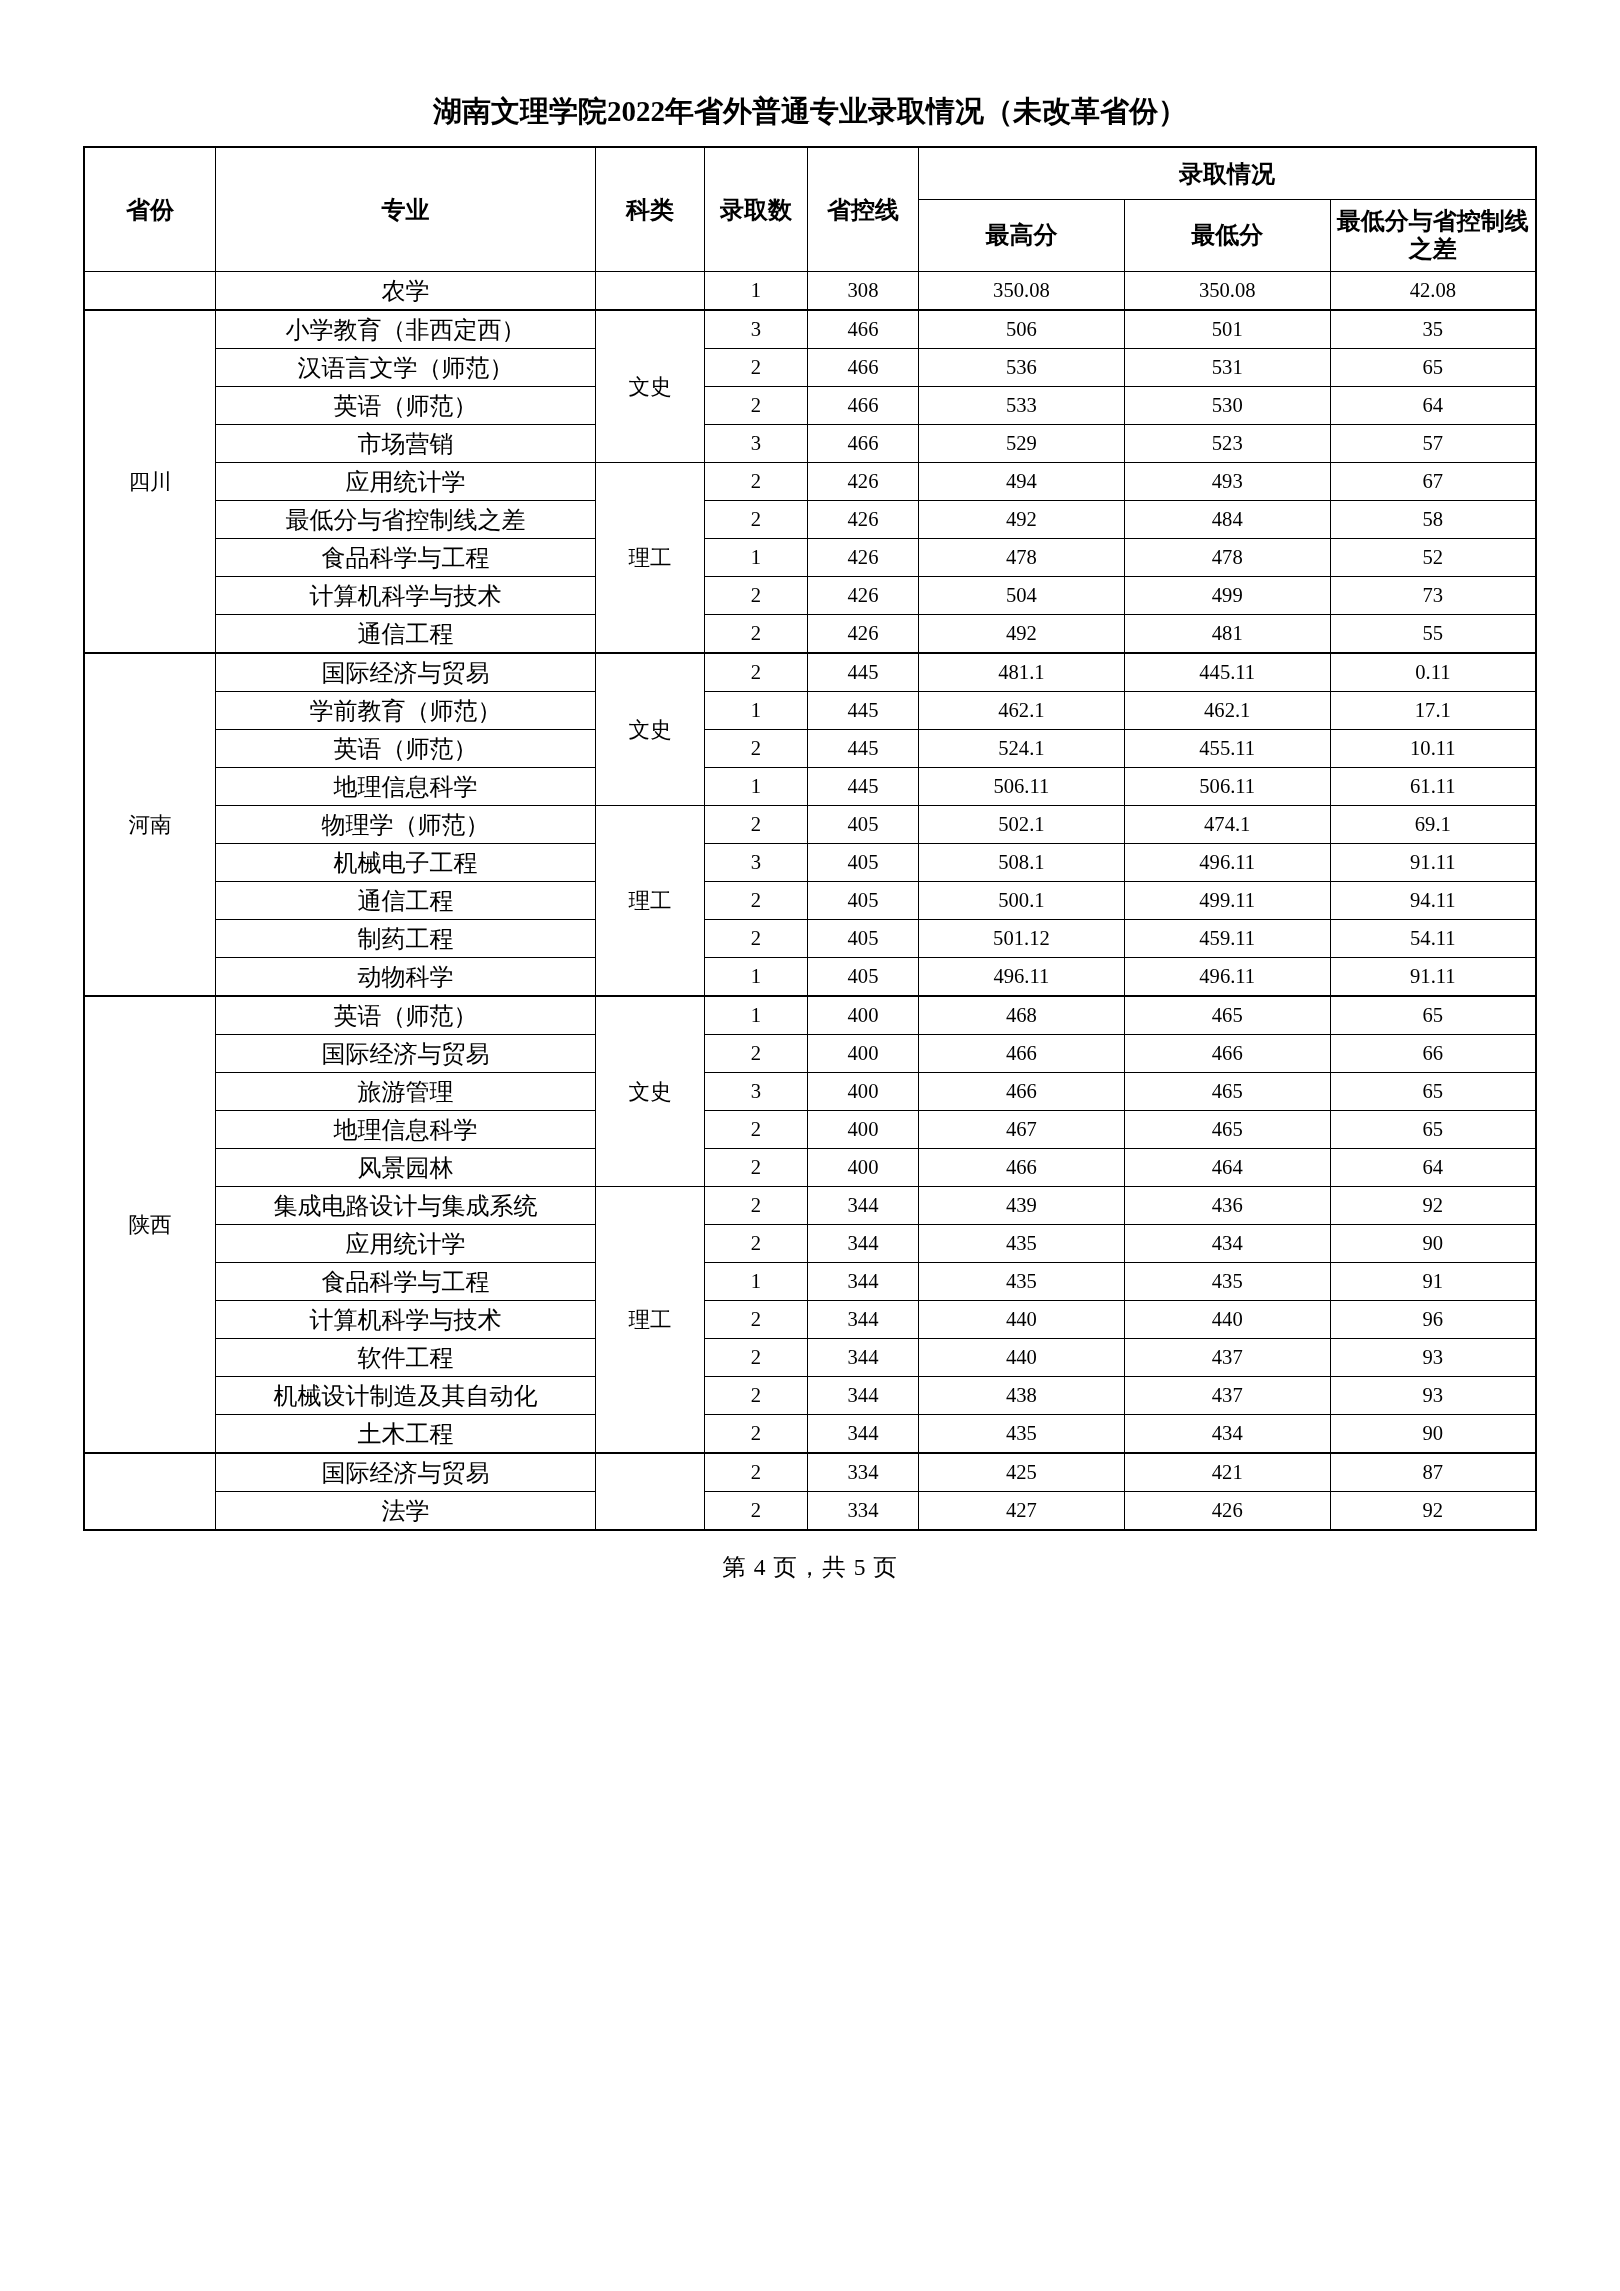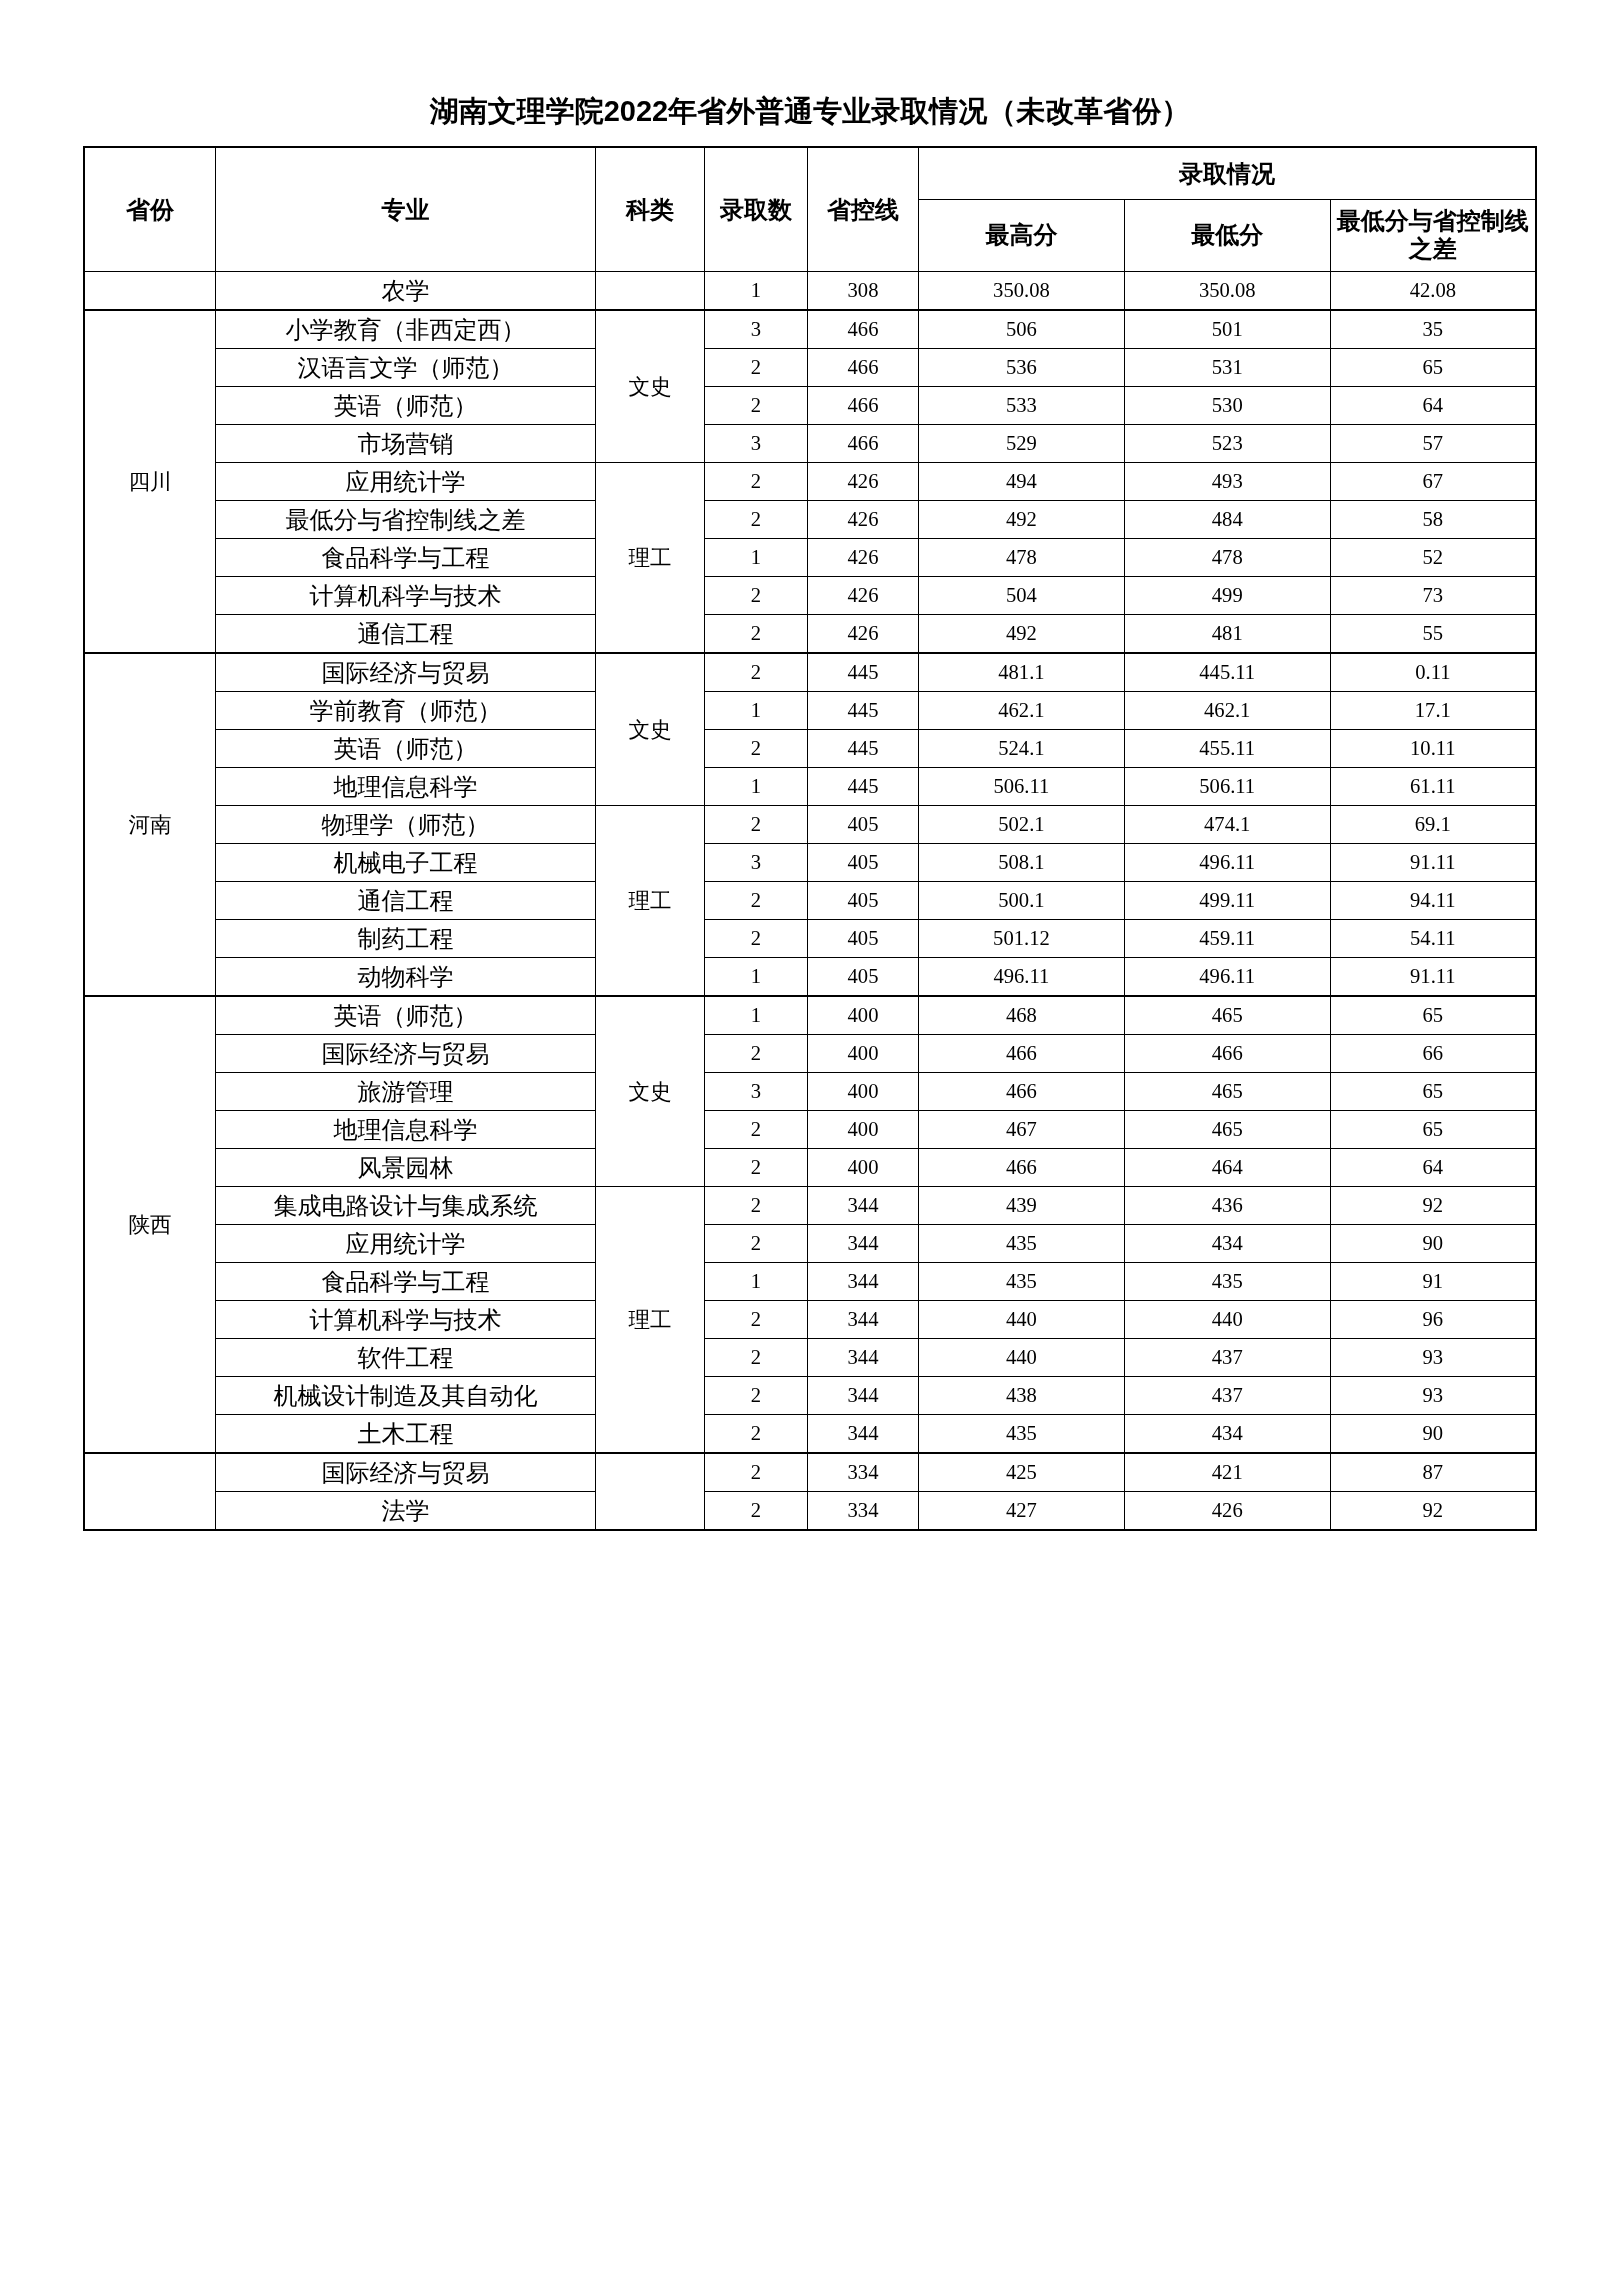--- a/index.html
+++ b/index.html
@@ -24,21 +24,21 @@
   }
   .doc-title {
     text-align: center;
     font-size: 29px;
     font-weight: bold;
     line-height: 1.2;
     margin: 0;
     padding-top: 94px;
     padding-bottom: 0;
     letter-spacing: 0px;
-    font-family: Liberation Sans, sans-serif;
+    font-family: Liberation Serif, serif;
   }
   .table-wrap {
     margin-top: 17.6px;
     padding-left: 83px;
     padding-right: 83px;
     box-sizing: border-box;
   }
   table.rec {
     border-collapse: collapse;
     table-layout: fixed;
@@ -416,15 +416,16 @@
             <td class="c-num">2</td>
             <td class="c-num">334</td>
             <td class="c-num">427</td>
             <td class="c-num">426</td>
             <td class="c-num">92</td>
           </tr>
         </tbody>
     </table>
   </div>
 
+  <div class="footer">第 4 页，共 5 页</div>
 
 </div>
 
 
 </body></html>

